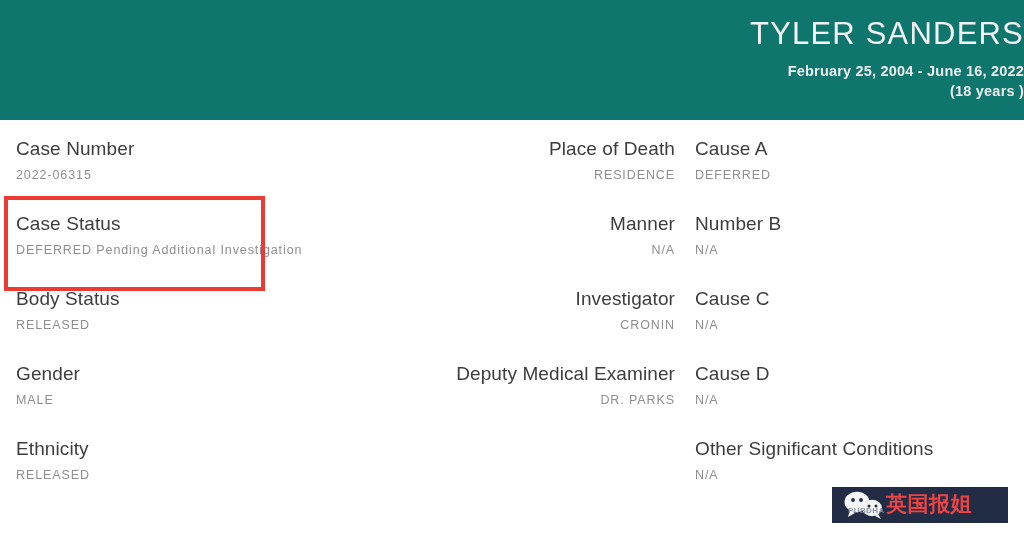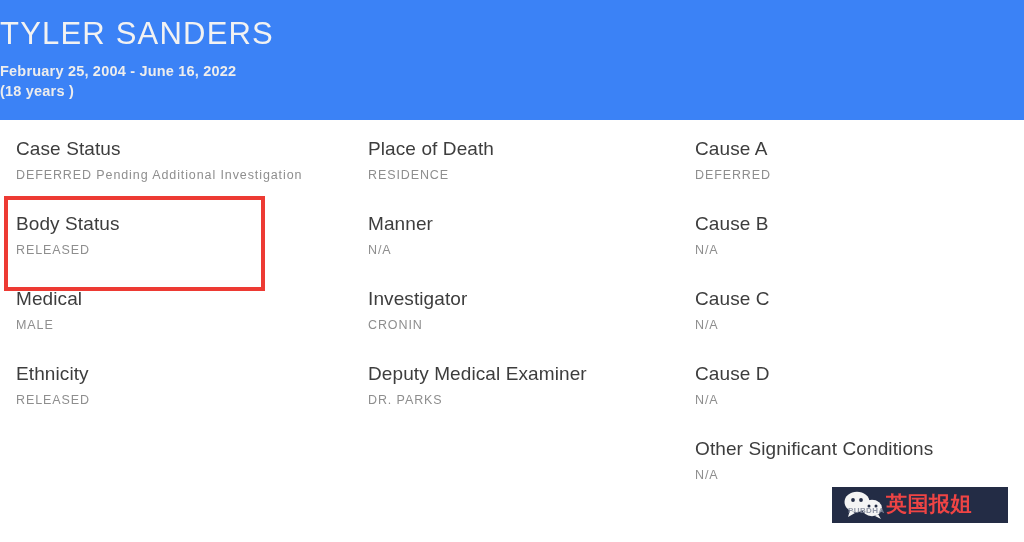--- a/index.html
+++ b/index.html
@@ -16,23 +16,23 @@
     position: relative;
   }
 
   
   #header-banner {
     position: absolute;
     left: 0;
     top: 0;
     width: 1024px;
     height: 120px;
-    background: #3b82f6;
+    background: #0f766e;
     color: #ffffff;
-    text-align: left;
+    text-align: right;
     box-sizing: border-box;
   }
   #decedent-name {
     position: absolute;
     left: 0;
     top: 14px;
     width: 100%;
     font-size: 31px;
     font-weight: 300;
     letter-spacing: 1.2px;
@@ -62,21 +62,21 @@
     line-height: 20px;
     color: #ededed;
   }
 
   
   .detail-column {
     position: absolute;
     top: 135px;
   }
   #column-left   { left: 16px;  width: 300px; }
-  #column-middle { left: 368px; width: 320px; }
+  #column-middle { left: 355px; width: 320px; text-align: right; }
   #column-right  { left: 695px; width: 320px; }
 
   .field-block {
     margin-bottom: 25px;
   }
   .field-label {
     font-size: 19px;
     font-weight: 400;
     color: #3d3d3d;
     line-height: 27px;
@@ -153,33 +153,37 @@
 <body>
 
 <div id="header-banner">
   <div id="decedent-name">TYLER SANDERS</div>
   <div id="date-range">February 25, 2004 - June 16, 2022</div>
   <div id="age-line">(18 years )</div>
 </div>
 
 <div id="column-left" class="detail-column">
 
+  <div class="field-block">
+    <div class="field-label">Case Number</div>
+    <div class="field-value">2022-06315</div>
+  </div>
 
   <div class="field-block highlighted">
     <div class="field-label">Case Status</div>
     <div class="field-value">DEFERRED Pending Additional Investigation</div>
   </div>
 
   <div class="field-block">
     <div class="field-label">Body Status</div>
     <div class="field-value">RELEASED</div>
   </div>
 
   <div class="field-block">
-    <div class="field-label">Medical</div>
+    <div class="field-label">Gender</div>
     <div class="field-value">MALE</div>
   </div>
 
   <div class="field-block">
     <div class="field-label">Ethnicity</div>
     <div class="field-value">RELEASED</div>
   </div>
 
 </div>
 
@@ -208,21 +212,21 @@
 </div>
 
 <div id="column-right" class="detail-column">
 
   <div class="field-block">
     <div class="field-label">Cause A</div>
     <div class="field-value">DEFERRED</div>
   </div>
 
   <div class="field-block">
-    <div class="field-label">Cause B</div>
+    <div class="field-label">Number B</div>
     <div class="field-value">N/A</div>
   </div>
 
   <div class="field-block">
     <div class="field-label">Cause C</div>
     <div class="field-value">N/A</div>
   </div>
 
   <div class="field-block">
     <div class="field-label">Cause D</div>

